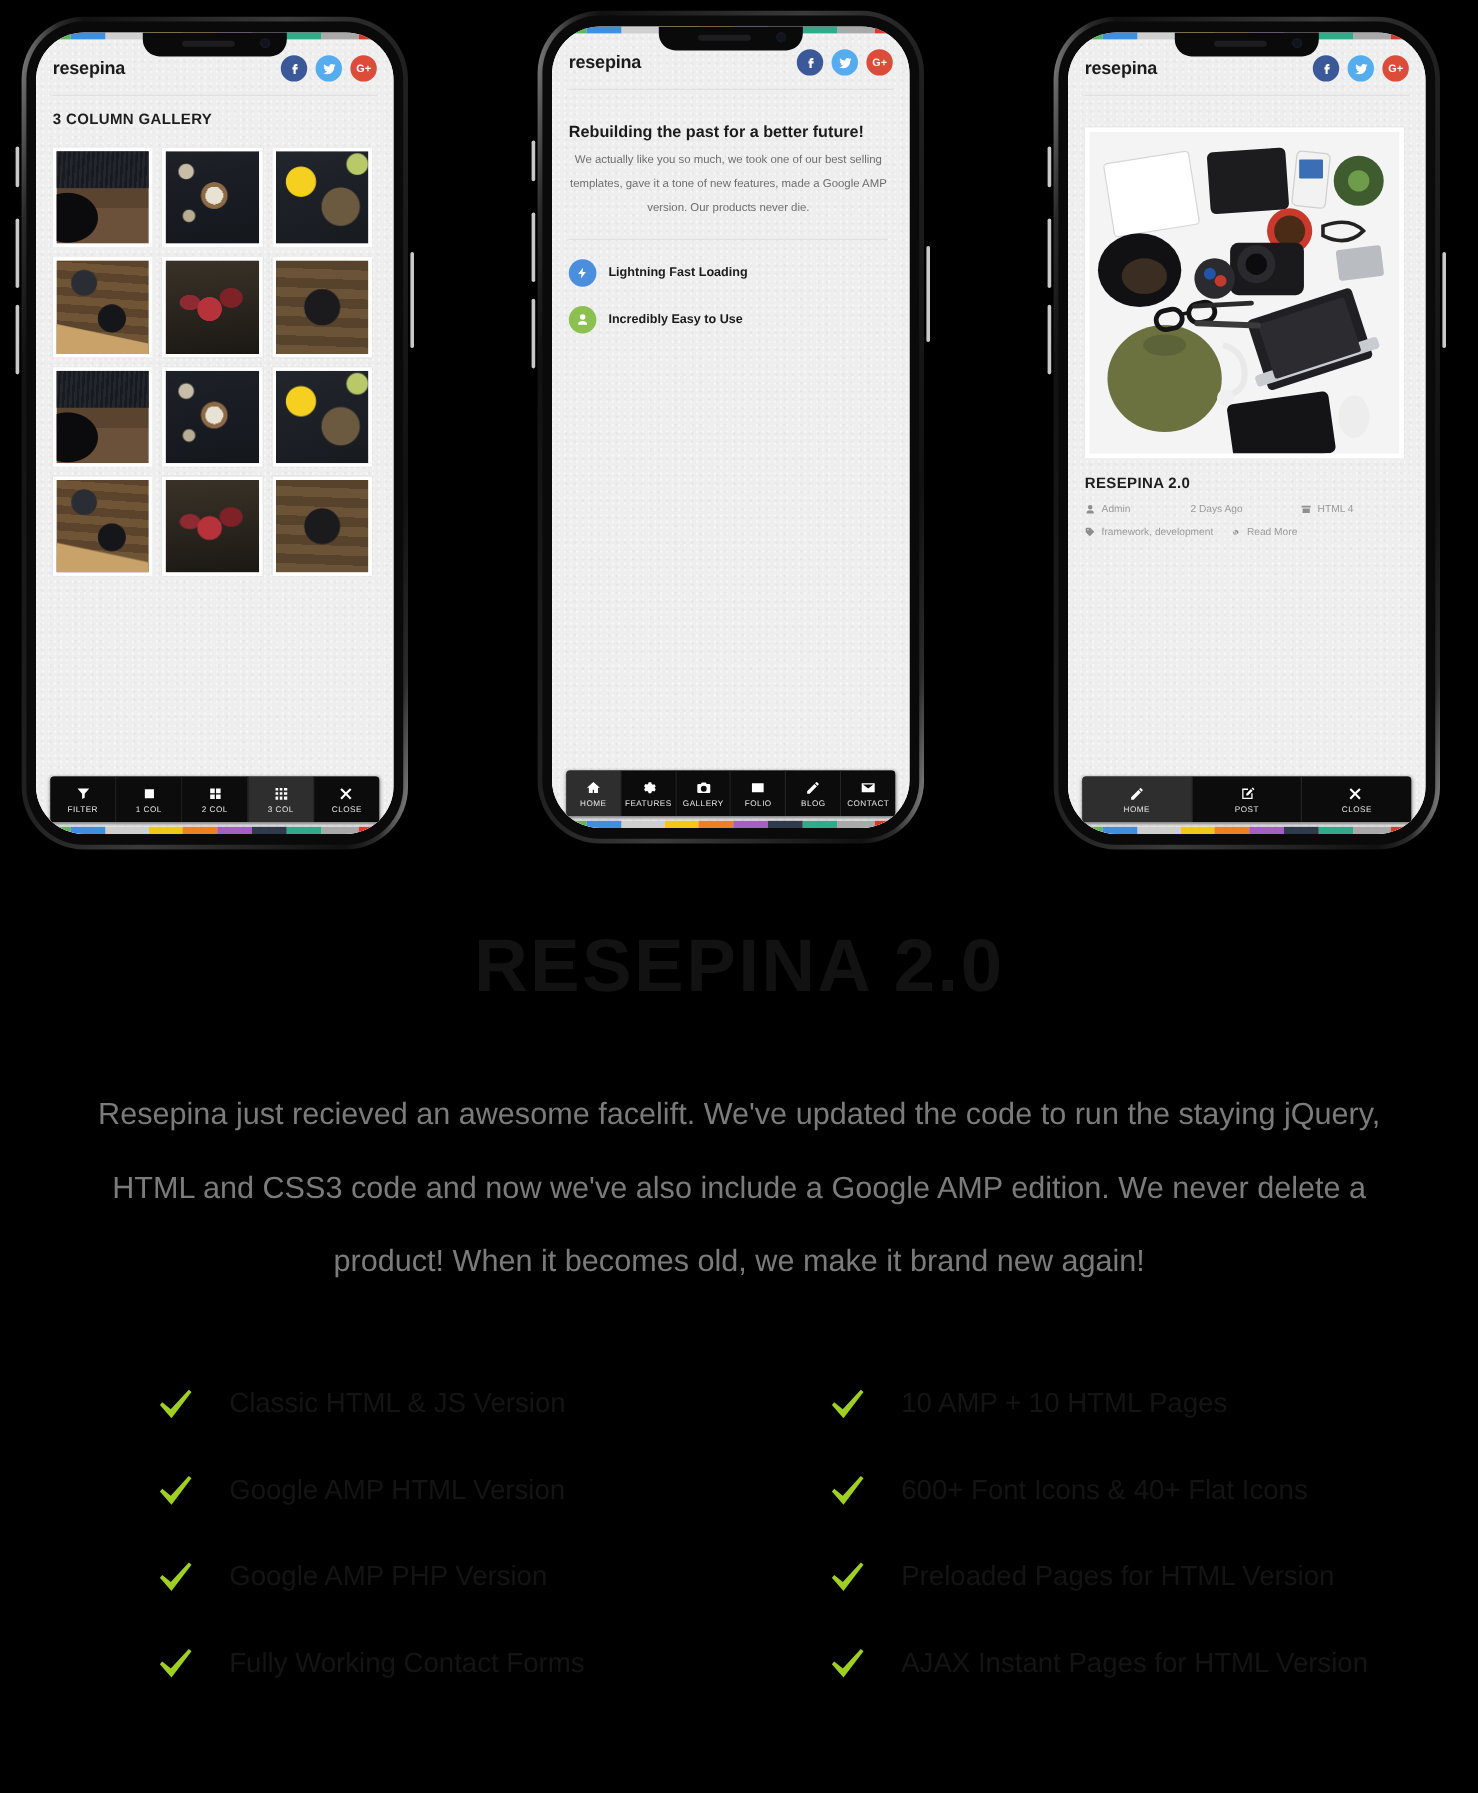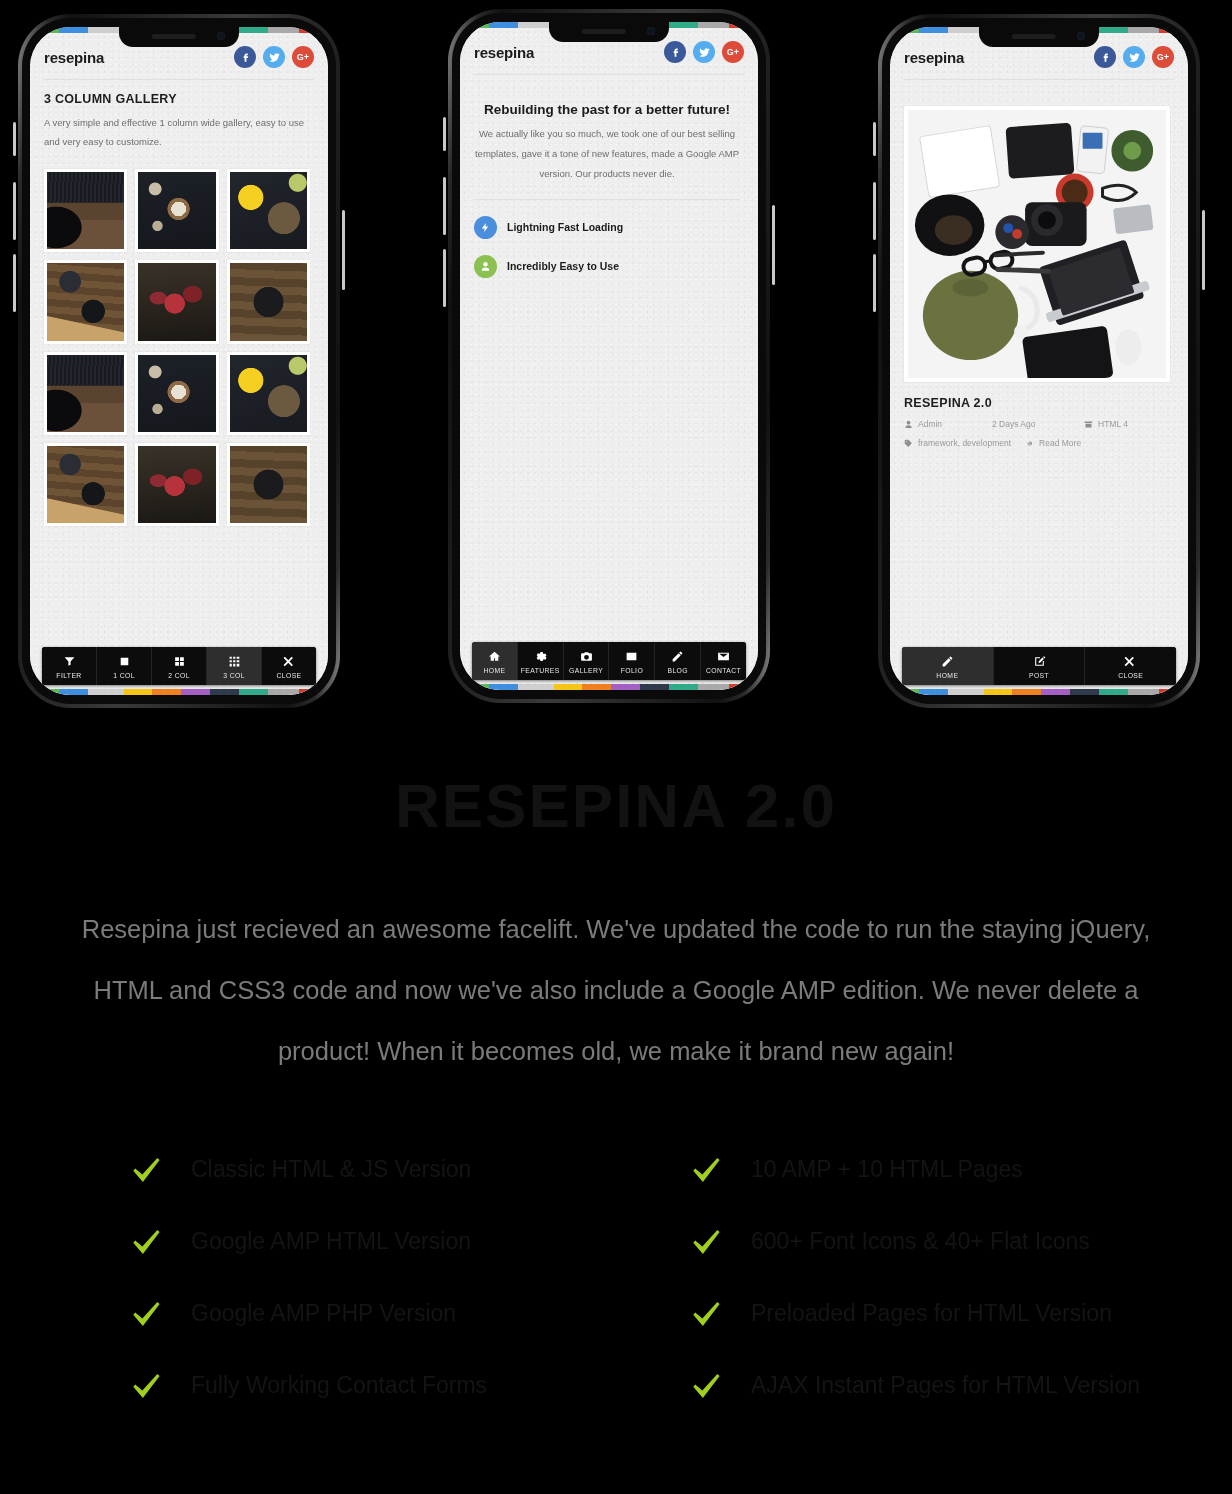--- a/index.html
+++ b/index.html
@@ -132,21 +132,21 @@
     background:
       radial-gradient(circle at 18% 66%, #08080a 0 27%, transparent 28%),
       radial-gradient(circle at 18% 66%, #3d3d42 0 7%, transparent 8%),
       radial-gradient(circle at 83% 46%, #1b1f26 0 11%, transparent 12%),
       repeating-linear-gradient(91deg,#2b2f36 0 3px,#1c2026 3px 6px) 28% 6%/46% 28% no-repeat,
       linear-gradient(178deg,#4a3726 0 52%, #6a5036 52% 100%);
   }
   .hero-caption { position: absolute; left:0; right:0; bottom:0; height: 34px;
     background: rgba(0,0,0,.42); color:#fff; font-size:10px; display:flex; align-items:center; justify-content:center; }
 
-  .hero-title { font-size: 13.5px; font-weight: 700; color: #1b1b1b; text-align: center; margin-top: 15px; }
+  .hero-title { font-size: 13.5px; font-weight: 700; color: #1b1b1b; margin-top: 15px; }
   .hero-text { font-size: 9.5px; line-height: 2.1; color: #6d6d6d; text-align: center; margin-top: 7px; }
   .divider { height: 1px; background: #e0e0e0; margin: 15px 0 0 0; }
 
   .feat { display: flex; align-items: center; gap: 10px; margin-top: 16px; }
   .feat-ico { width: 23px; height: 23px; border-radius: 50%; display:flex; align-items:center; justify-content:center; flex:0 0 23px; }
   .feat-ico svg { width: 11px; height: 11px; fill:#fff; }
   .feat-title { font-size: 10.5px; font-weight: 700; color:#1b1b1b; }
   .feat-text { font-size: 9.5px; line-height: 2.1; color:#6d6d6d; margin-top: 8px; }
 
   
@@ -229,21 +229,20 @@
                       <path d="M23 5c-.8.4-1.7.6-2.6.8 1-.6 1.7-1.5 2-2.6-.9.5-1.9.9-3 1.1A4.5 4.5 0 0 0 11.6 8 12.8 12.8 0 0 1 2.3 3.3a4.5 4.5 0 0 0 1.4 6 4.4 4.4 0 0 1-2-.6v.1c0 2.2 1.5 4 3.6 4.4a4.5 4.5 0 0 1-2 .1 4.5 4.5 0 0 0 4.2 3.1A9 9 0 0 1 1 19.5 12.7 12.7 0 0 0 7.9 21.5c8.3 0 12.8-6.9 12.8-12.8v-.6c.9-.6 1.6-1.4 2.3-2.3z"></path>
                     </svg>
                 </div>
                 <div class="soc" style="background:#dd4b39;font-size:9px">G+</div>
               </div>
             </div>
             <div class="head-rule"></div>
 
             <div class="content">
               <div class="sec-title">3 COLUMN GALLERY</div>
-              <div class="sec-desc">A very simple and effective 1 column wide gallery, easy to use and very easy to customize.</div>
               <div class="gallery" id="gallery1">
                   <div class="tile">
                     <div class="tile-img">
                       <i class="ph-typewriter"></i>
                     </div>
                   </div>
                   <div class="tile">
                     <div class="tile-img">
                       <i class="ph-bowl"></i>
                     </div>

